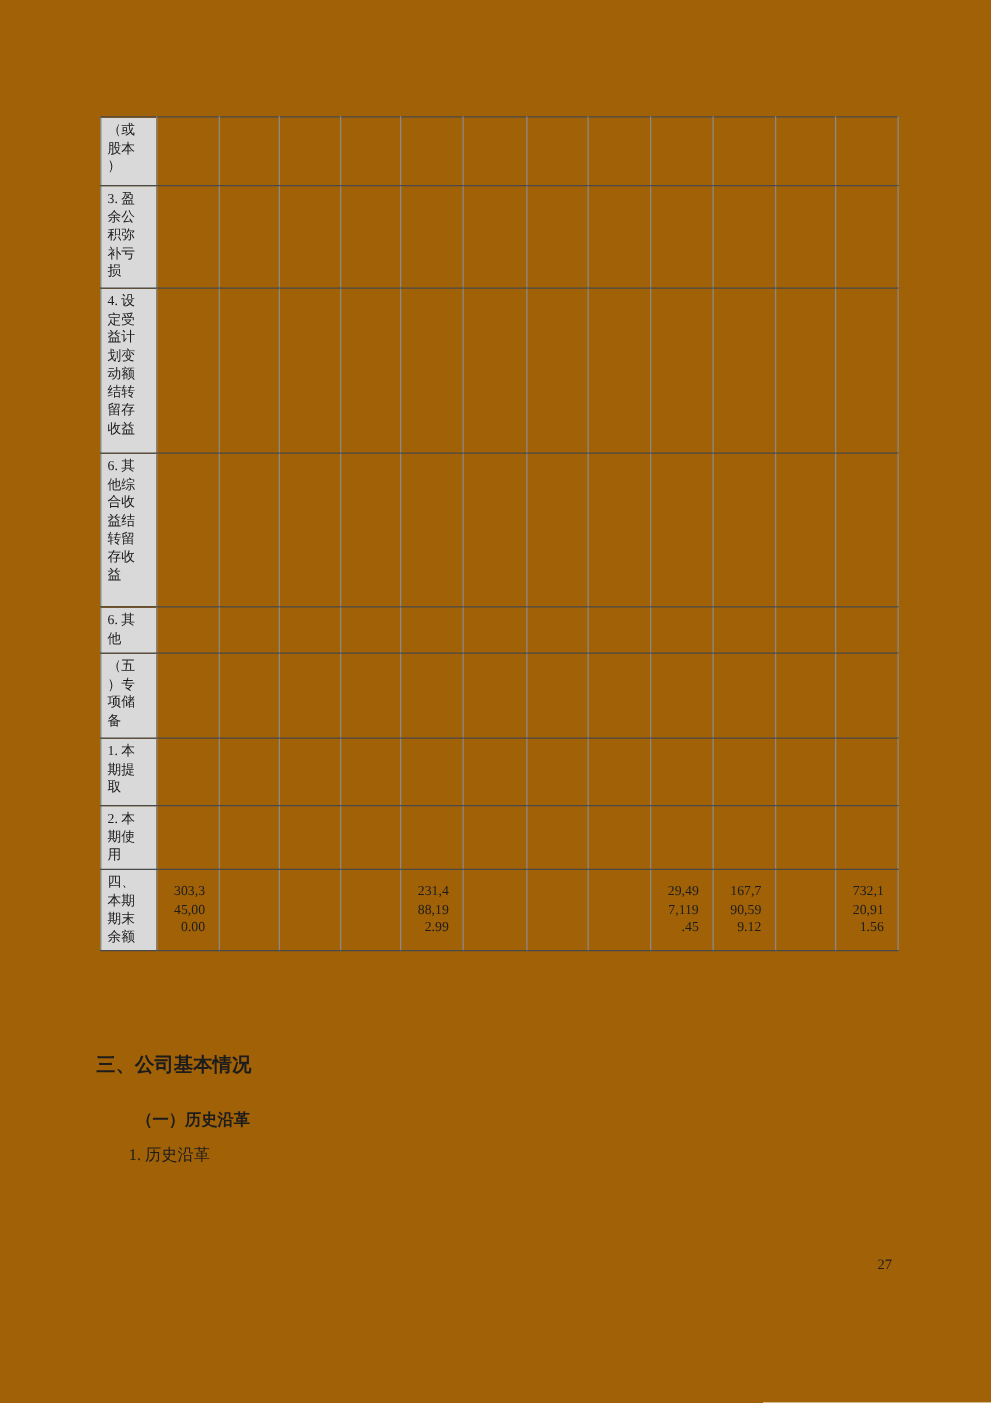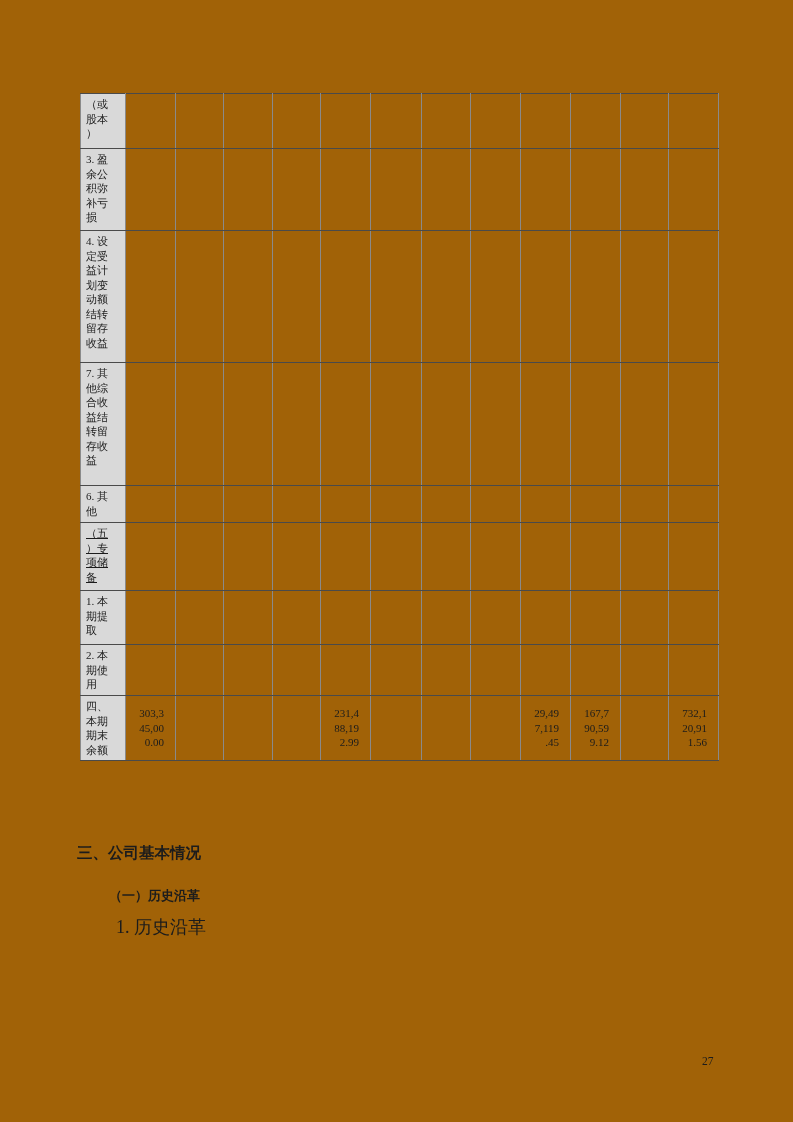--- a/index.html
+++ b/index.html
@@ -40,42 +40,42 @@
     text-align:right;
     vertical-align:middle;
     word-break:break-all;
     line-break:anywhere;
   }
   #equity-table tr:nth-child(1){height:55px;}
   #equity-table tr:nth-child(2){height:82px;margin-top:28px;}
   #equity-table tr:nth-child(3){height:132px;}
   #equity-table tr:nth-child(4){height:123px;}
   #equity-table tr:nth-child(5){height:37px;}
-  #equity-table tr:nth-child(6){height:68px;text-decoration:underline;}
+  #equity-table tr:nth-child(6){height:68px;}
   #equity-table tr:nth-child(7){height:54px;}
   #equity-table tr:nth-child(8){height:51px;margin-left:30px;}
   #equity-table tr:nth-child(9){height:50px;}
   #equity-table tr:nth-child(10){height:75px;}
 
   .h-section{
     position:absolute;left:77px;top:844px;
     font-size:15.5px;font-weight:bold;line-height:1.2;
     font-family:"Liberation Sans","DejaVu Sans",sans-serif;
   }
   .h-subsection{
     position:absolute;left:109px;top:888px;
     font-size:13px;font-weight:bold;line-height:1.2;
     font-family:"Liberation Sans","DejaVu Sans",sans-serif;
   }
   .h-item{
-    position:absolute;left:116px;top:916px;
-    font-size:18px;line-height:1.3;
+    position:absolute;left:103px;top:916px;
+    font-size:13px;line-height:1.3;
   }
   .page-number{
-    position:absolute;left:702px;top:1055px;
+    position:absolute;left:702px;top:1006px;
     font-size:11.5px;
   }
 </style>
 </head>
 <body>
 
 <div class="page">
 
   <table id="equity-table">
     <colgroup>
@@ -133,21 +133,21 @@
           <td class="num-cell"></td>
           <td class="num-cell"></td>
           <td class="num-cell"></td>
           <td class="num-cell"></td>
           <td class="num-cell"></td>
           <td class="num-cell"></td>
           <td class="num-cell"></td>
           <td class="num-cell"></td>
         </tr>
         <tr>
-          <td class="label-cell">7. 其他综合收益结转留存收益</td>
+          <td class="label-cell">6. 其他综合收益结转留存收益</td>
           <td class="num-cell"></td>
           <td class="num-cell"></td>
           <td class="num-cell"></td>
           <td class="num-cell"></td>
           <td class="num-cell"></td>
           <td class="num-cell"></td>
           <td class="num-cell"></td>
           <td class="num-cell"></td>
           <td class="num-cell"></td>
           <td class="num-cell"></td>

